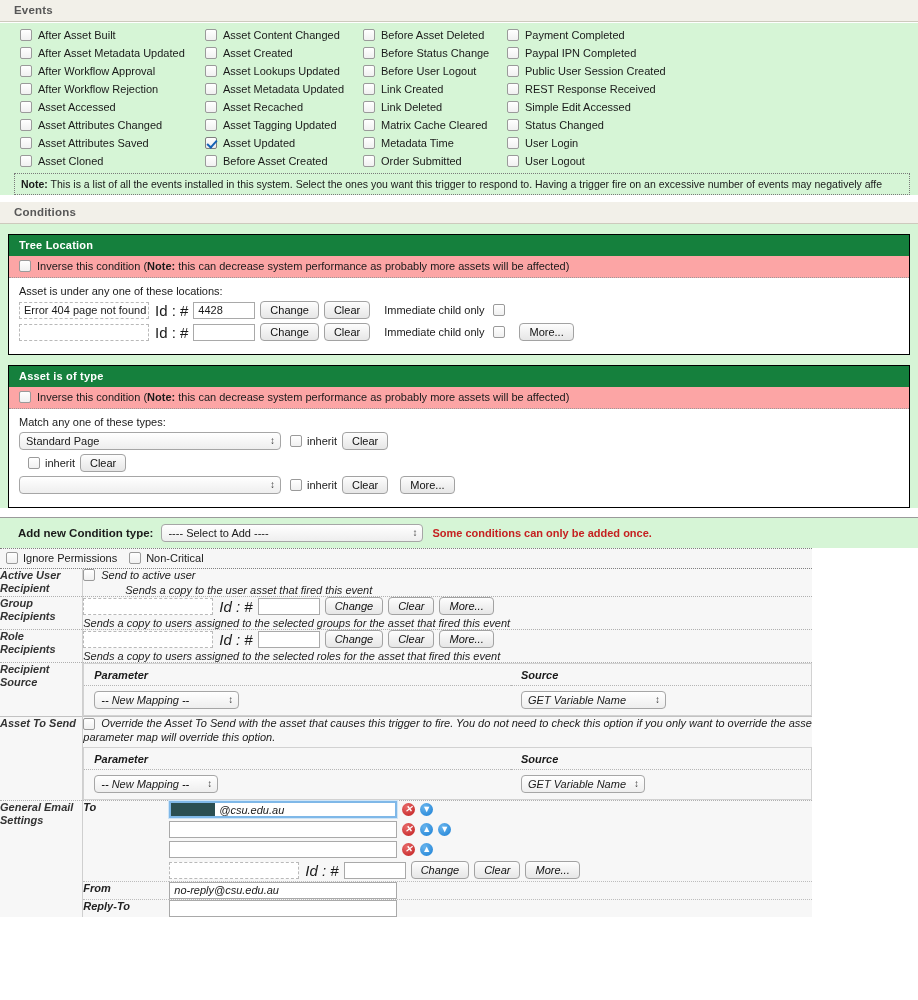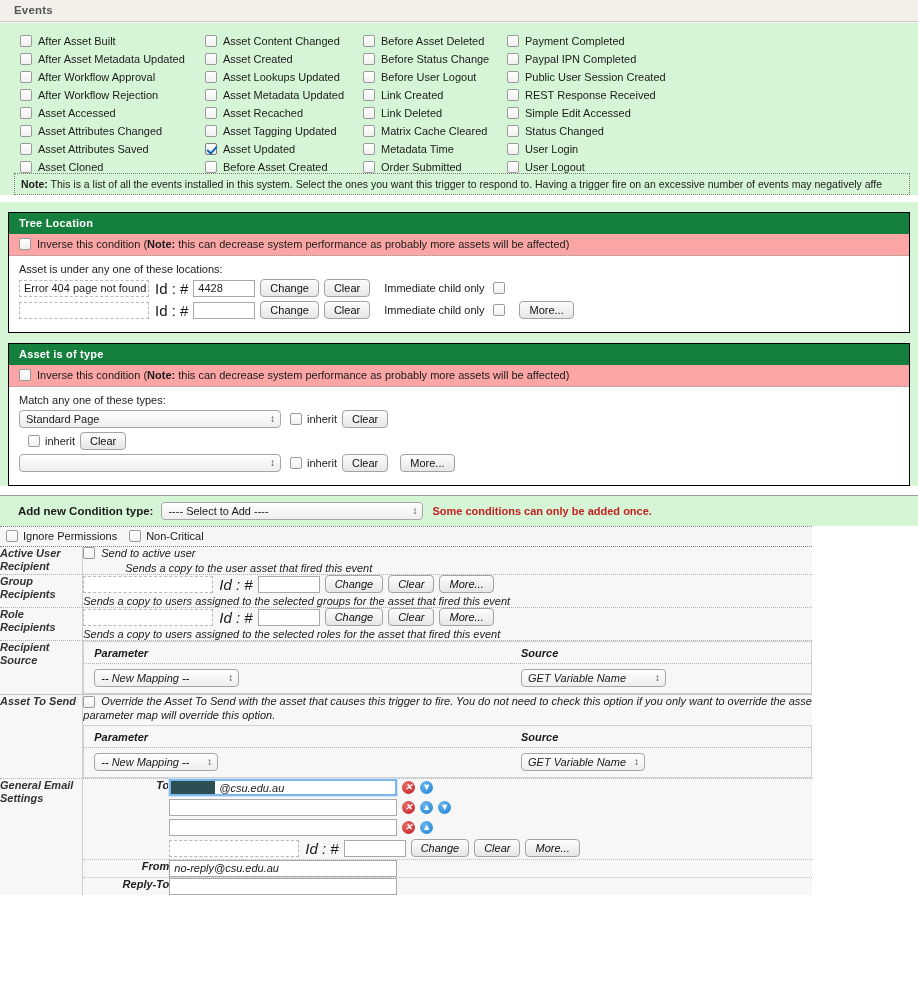--- a/index.html
+++ b/index.html
@@ -25,21 +25,21 @@
   }
 
   
   .green-panel {
     background: #d6f5d6;
     border-top: 1px solid #ffffff;
   }
 
   
   .events-body { padding: 9px 0 8px 0; position: relative; height: 148px; }
-  .ev-col { position: absolute; top: 9px; }
+  .ev-col { position: absolute; top: 3px; }
   .ev-col.c1 { left: 20px; }
   .ev-col.c2 { left: 205px; }
   .ev-col.c3 { left: 363px; }
   .ev-col.c4 { left: 507px; }
   .ev-item {
     display: flex; align-items: center;
     height: 18px; line-height: 18px;
     white-space: nowrap;
   }
   .ev-item .lbl { margin-left: 6px; font-size: 11px; }
@@ -223,21 +223,20 @@
   }
   .maptbl td { padding: 5px 0 4px 10px; background: #f7f7f7; }
   .maptbl .src-col { width: 300px; }
   .map-wrap { border: 1px solid #d2d2d2; background: #f7f7f7; }
 
   
   .email-grid { width: 100%; border-collapse: collapse; }
   .email-grid td { padding: 0; vertical-align: top; }
   .em-lbl {
     width: 86px;
-    text-align: right;
     font-weight: bold;
     font-size: 11px;
     padding: 7px 8px 0 0;
     color: #222;
   }
   .em-val { padding: 4px 0 5px 0; }
   .em-row-sep > td { border-top: 1px dotted #bdbdbd; }
 
   .txtinput {
     border: 1px solid #a9a9a9;
@@ -426,20 +425,21 @@
 
     </div>
 
     <div class="note-box">
       <b>Note:</b><span> This is a list of all the events installed in this system. Select the ones you want this trigger to respond to. Having a trigger fire on an excessive number of events may negatively affe</span>
     </div>
   </div>
 </div>
 
 <div>
+  <div class="sect-header">Conditions</div>
   <div class="cond-body">
 
     <div class="cond-box">
       <div class="cond-title">Tree Location</div>
       <div class="cond-inverse">
         <span class="cb"></span>
         <span class="txt"><span>Inverse this condition (</span><b>Note:</b><span> this can decrease system performance as probably more assets will be affected)</span></span>
       </div>
       <div class="cond-inner">
         <div class="cond-lead">Asset is under any one of these locations:</div>

